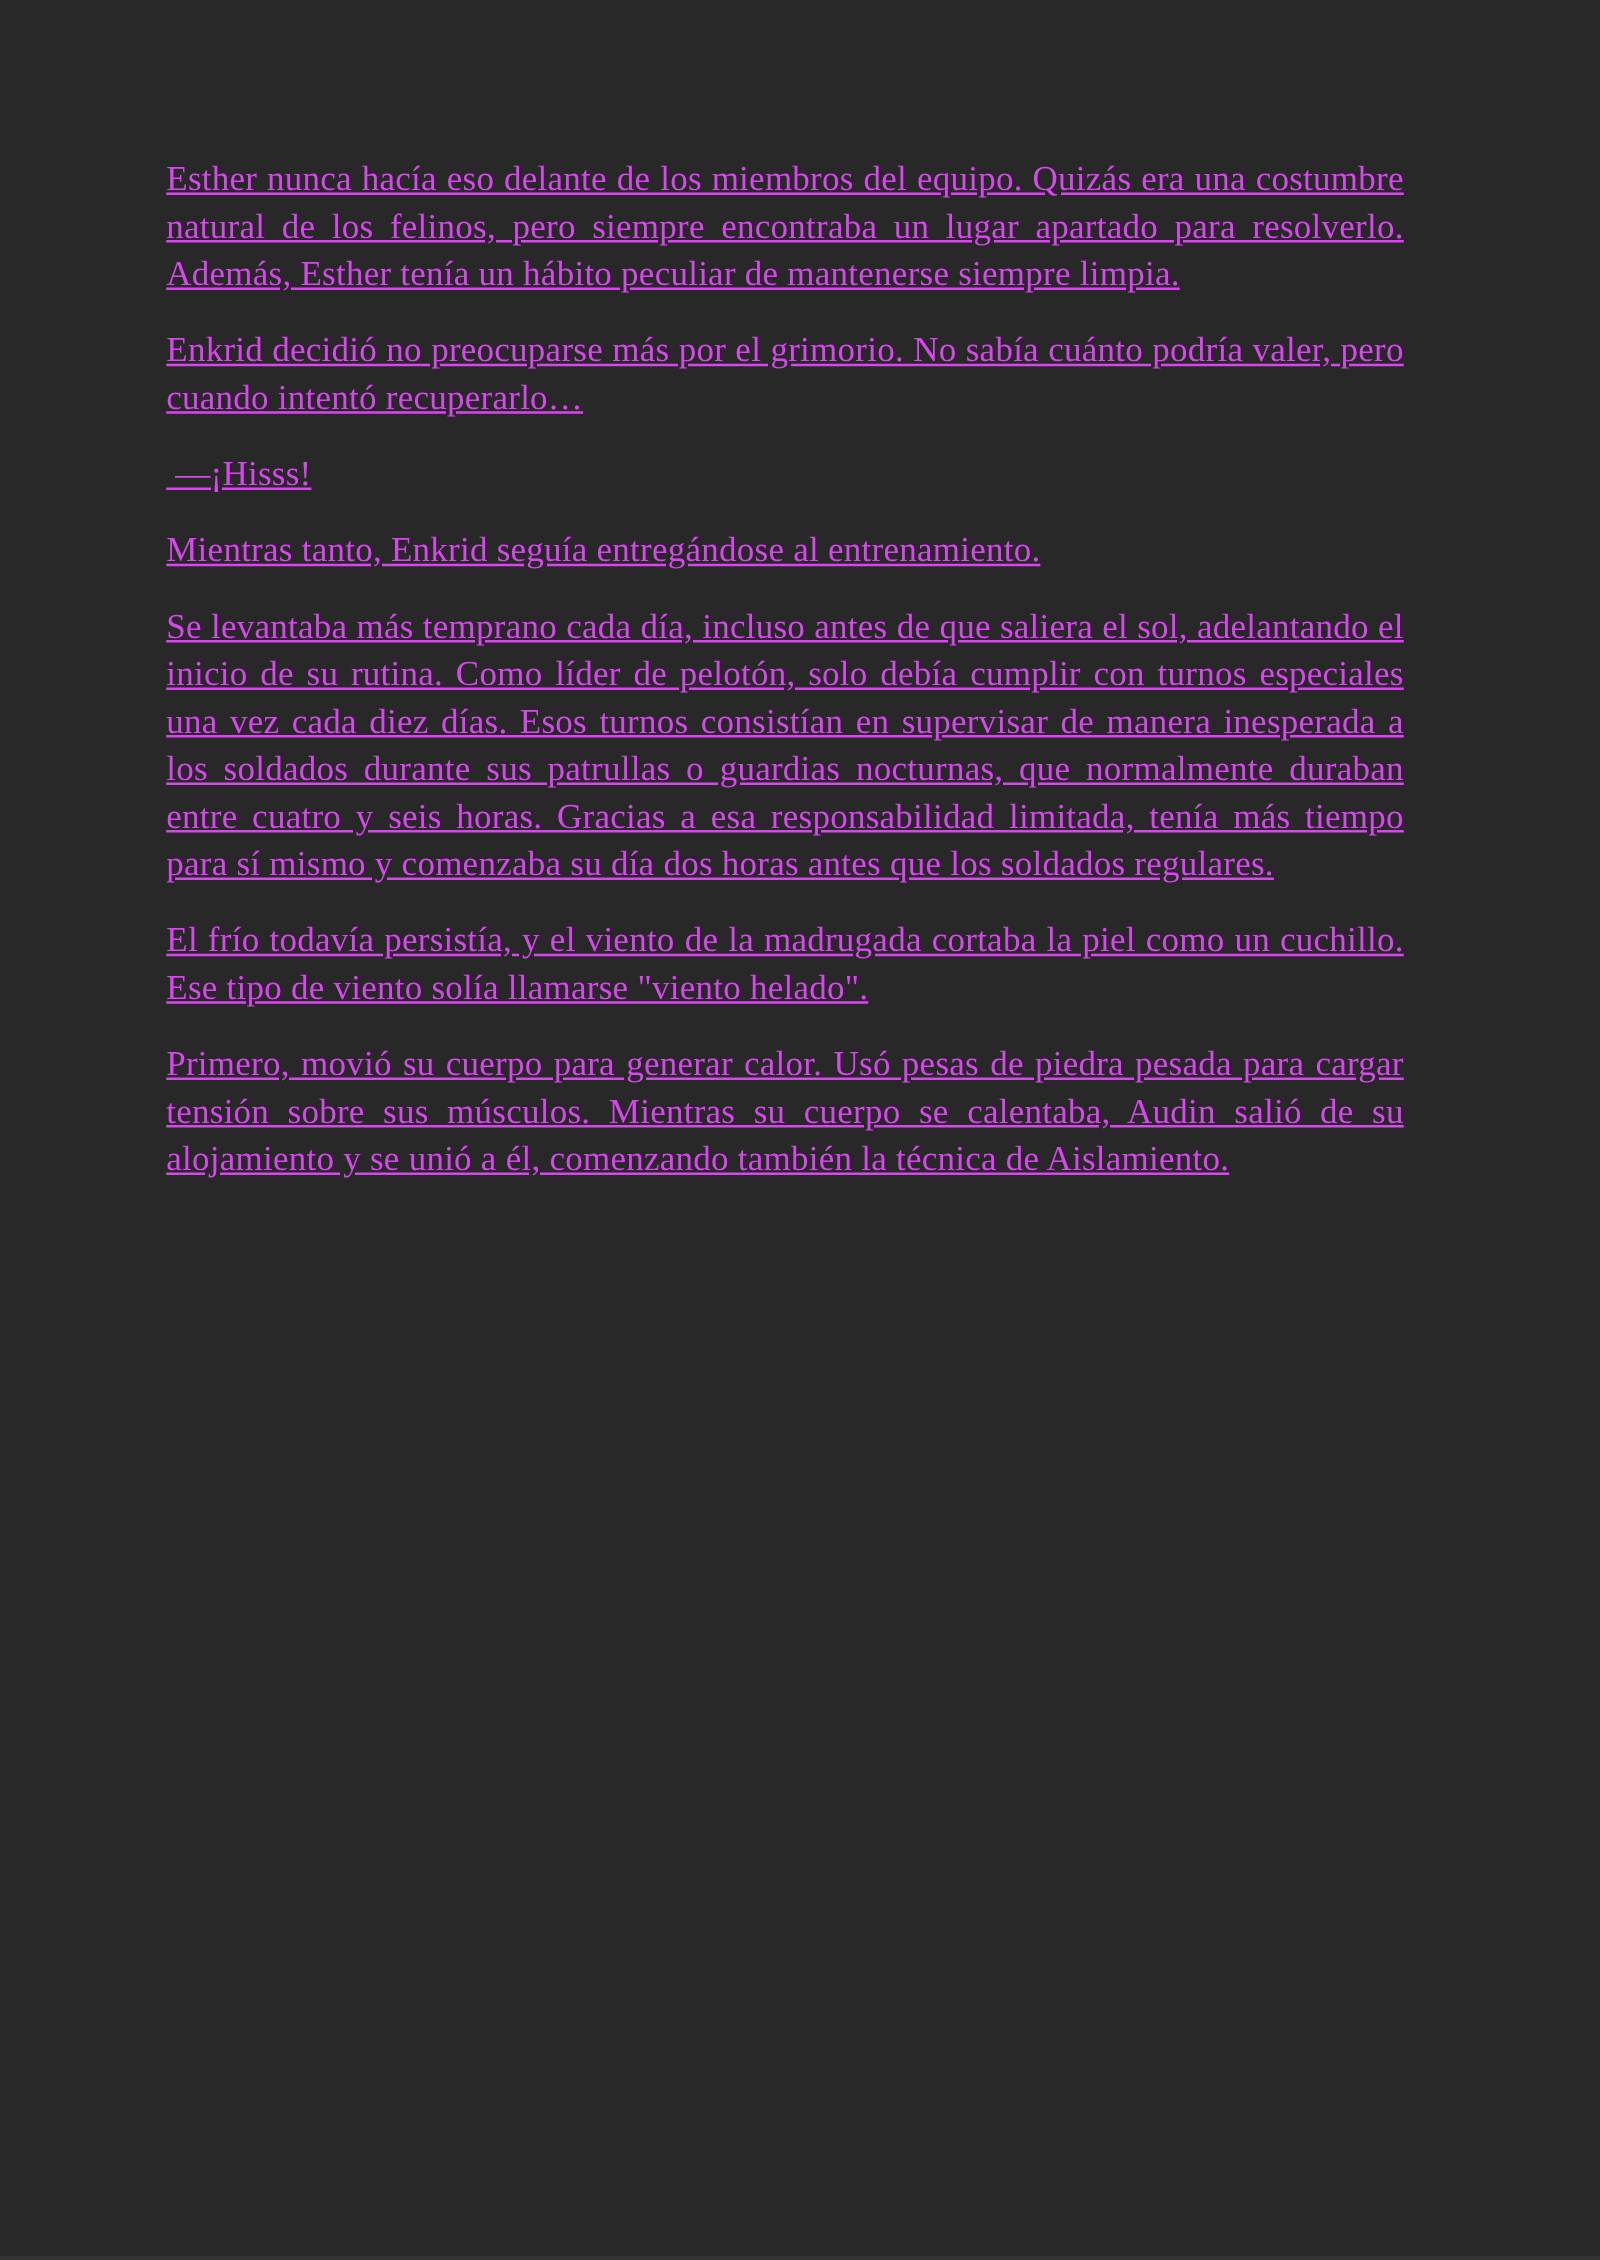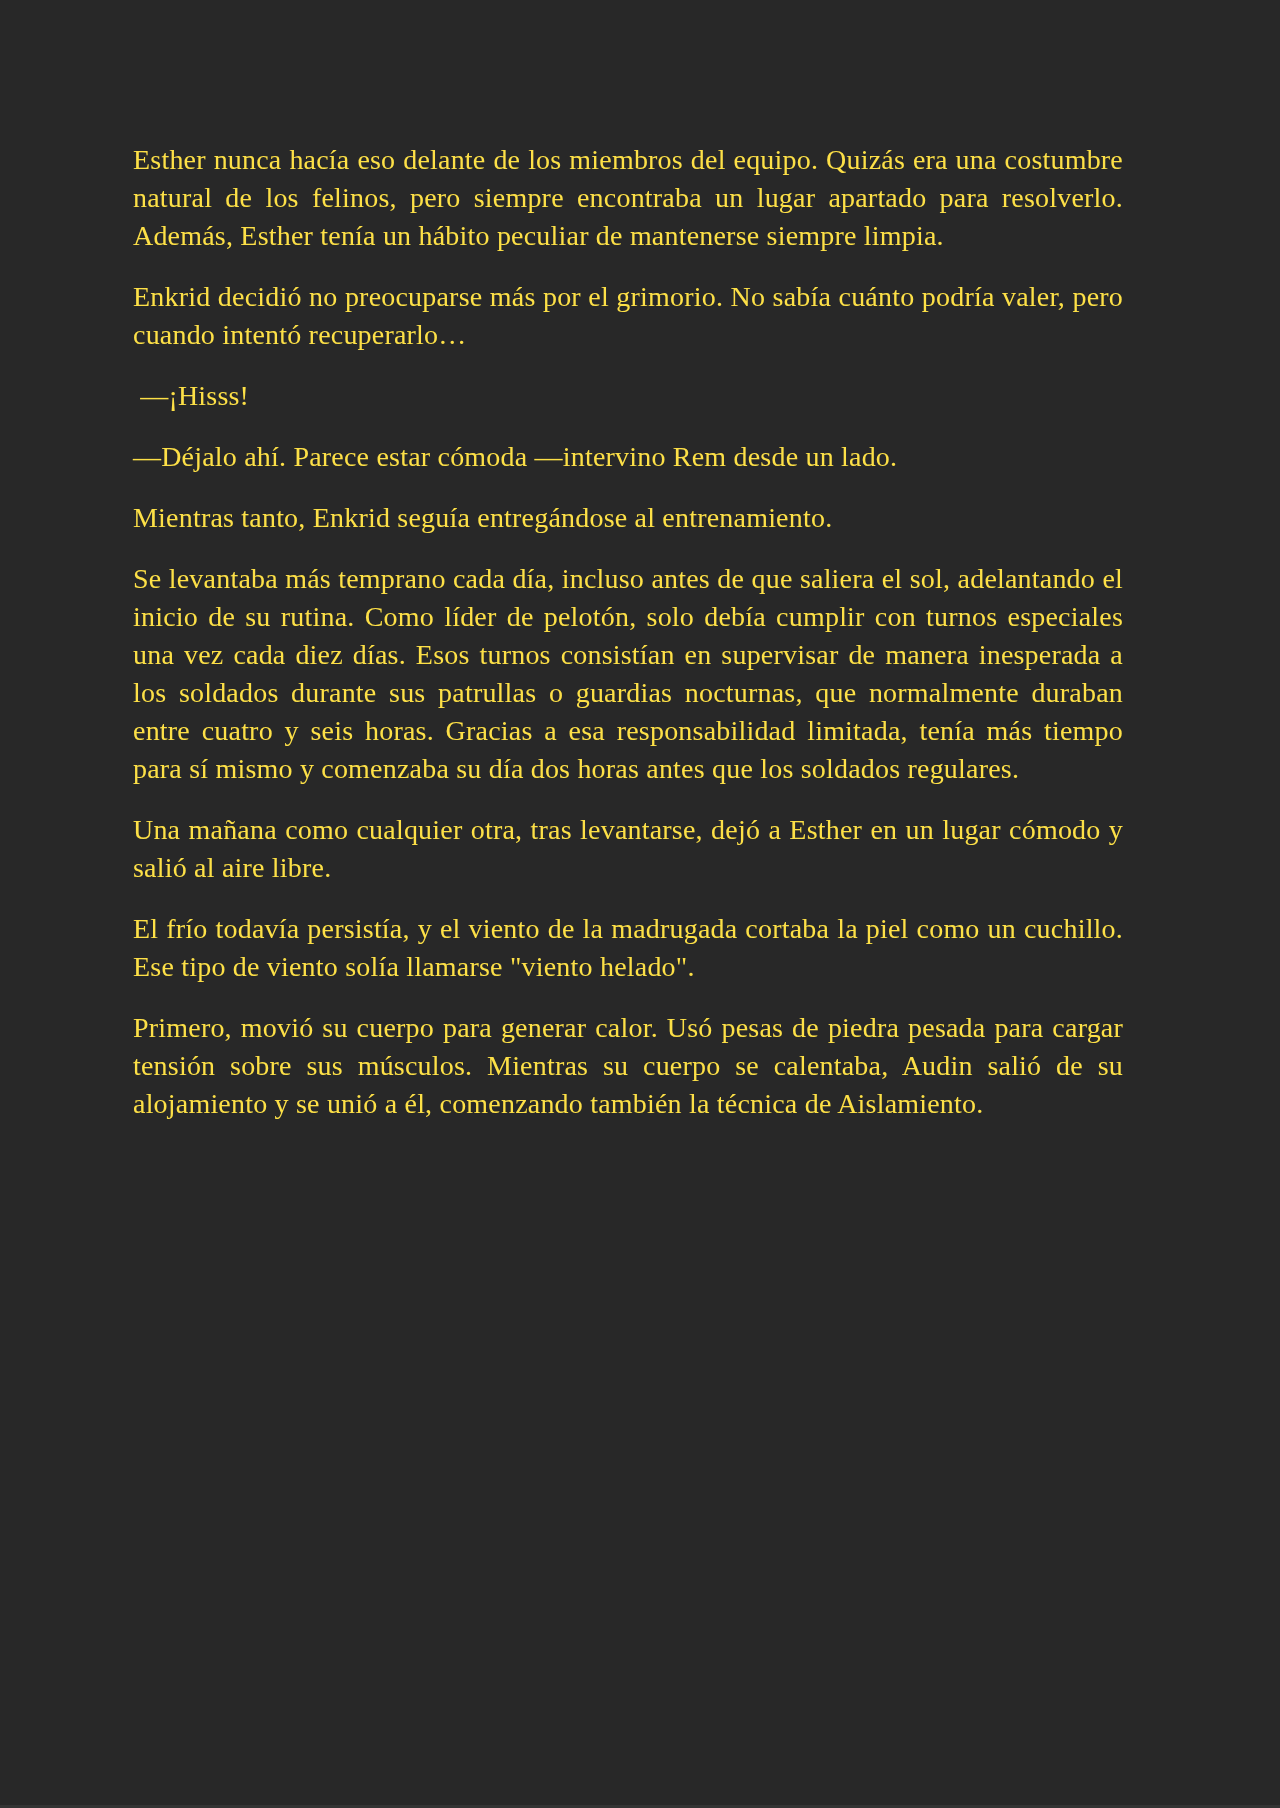--- a/index.html
+++ b/index.html
@@ -11,23 +11,24 @@
     position: relative;
     width: 1280px;
     height: 1808px;
     background: #282828;
     overflow: hidden;
     font-family: "Liberation Serif", serif;
   }
   .content {
     position: absolute;
     left: 133px;
-    top: 141px;
+    top: 125px;
     width: 990px;
-    color: #fde047;
+    color: #d946ef;
+    text-decoration: underline;
   }
   .content p {
     margin: 0 0 23px 0;
     font-size: 28px;
     line-height: 38px;
     text-align: justify;
     text-justify: inter-word;
     letter-spacing: 0.2px;
   }
   .content p:last-child {
@@ -43,21 +44,19 @@
   }
 </style>
 </head>
 <body>
 
 <div class="page">
   <div class="content">
       <p>Esther nunca hacía eso delante de los miembros del equipo. Quizás era una costumbre natural de los felinos, pero siempre encontraba un lugar apartado para resolverlo. Además, Esther tenía un hábito peculiar de mantenerse siempre limpia.</p>
       <p>Enkrid decidió no preocuparse más por el grimorio. No sabía cuánto podría valer, pero cuando intentó recuperarlo…</p>
       <p>&nbsp;—¡Hisss!</p>
-      <p>—Déjalo ahí. Parece estar cómoda —intervino Rem desde un lado.</p>
       <p>Mientras tanto, Enkrid seguía entregándose al entrenamiento.</p>
       <p>Se levantaba más temprano cada día, incluso antes de que saliera el sol, adelantando el inicio de su rutina. Como líder de pelotón, solo debía cumplir con turnos especiales una vez cada diez días. Esos turnos consistían en supervisar de manera inesperada a los soldados durante sus patrullas o guardias nocturnas, que normalmente duraban entre cuatro y seis horas. Gracias a esa responsabilidad limitada, tenía más tiempo para sí mismo y comenzaba su día dos horas antes que los soldados regulares.</p>
-      <p>Una mañana como cualquier otra, tras levantarse, dejó a Esther en un lugar cómodo y salió al aire libre.</p>
       <p>El frío todavía persistía, y el viento de la madrugada cortaba la piel como un cuchillo. Ese tipo de viento solía llamarse "viento helado".</p>
       <p>Primero, movió su cuerpo para generar calor. Usó pesas de piedra pesada para cargar tensión sobre sus músculos. Mientras su cuerpo se calentaba, Audin salió de su alojamiento y se unió a él, comenzando también la técnica de Aislamiento.</p>
     </div>
   <div class="bottom-edge"></div>
 </div>
 
 </body></html>

